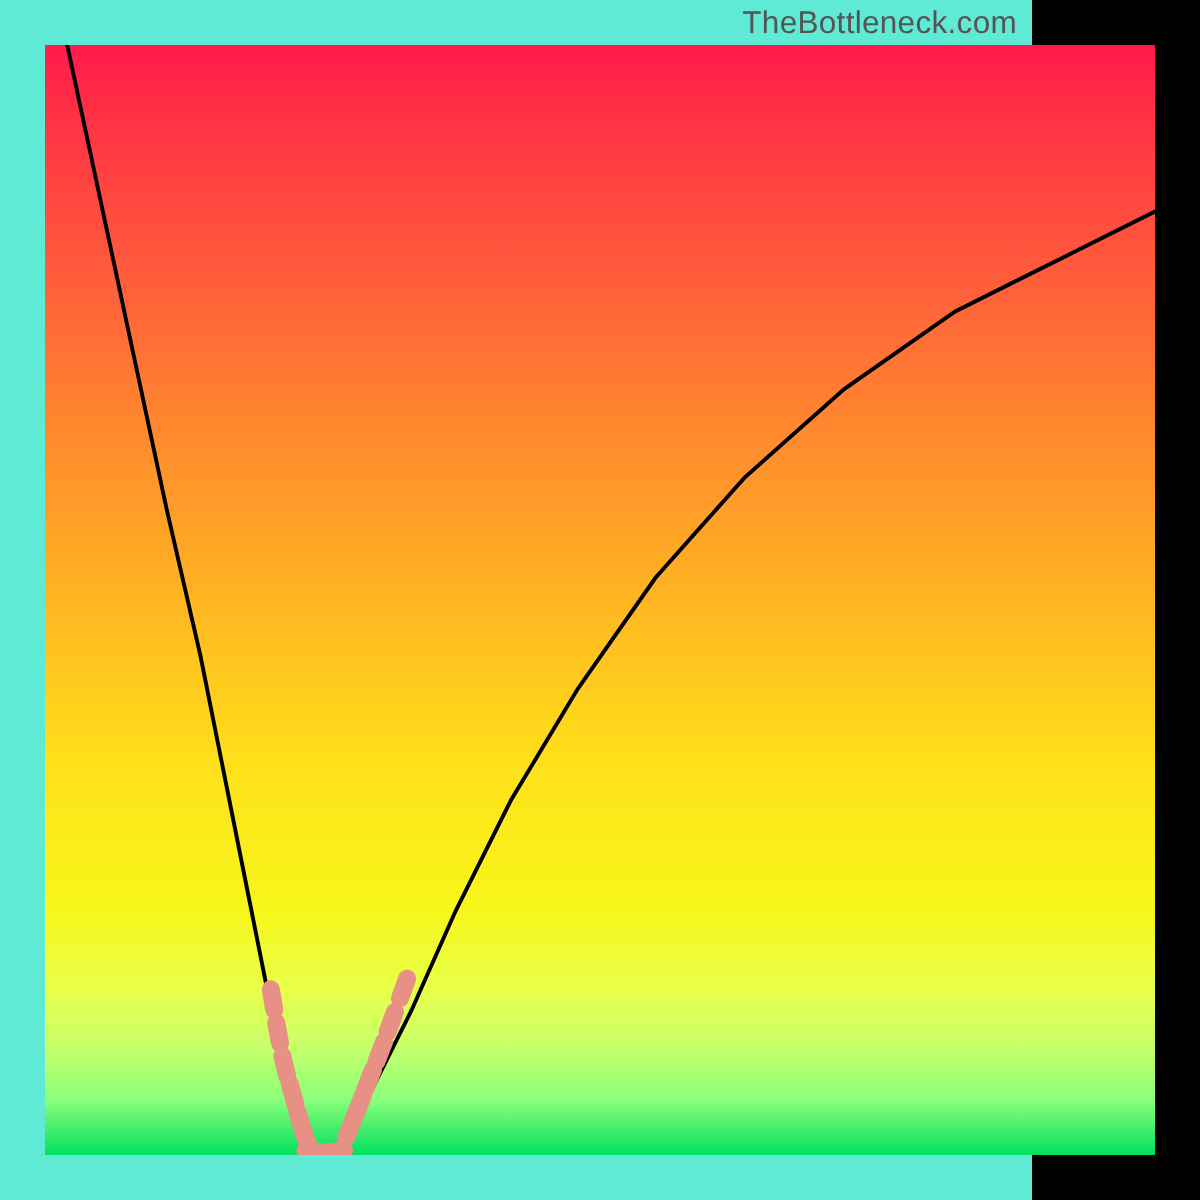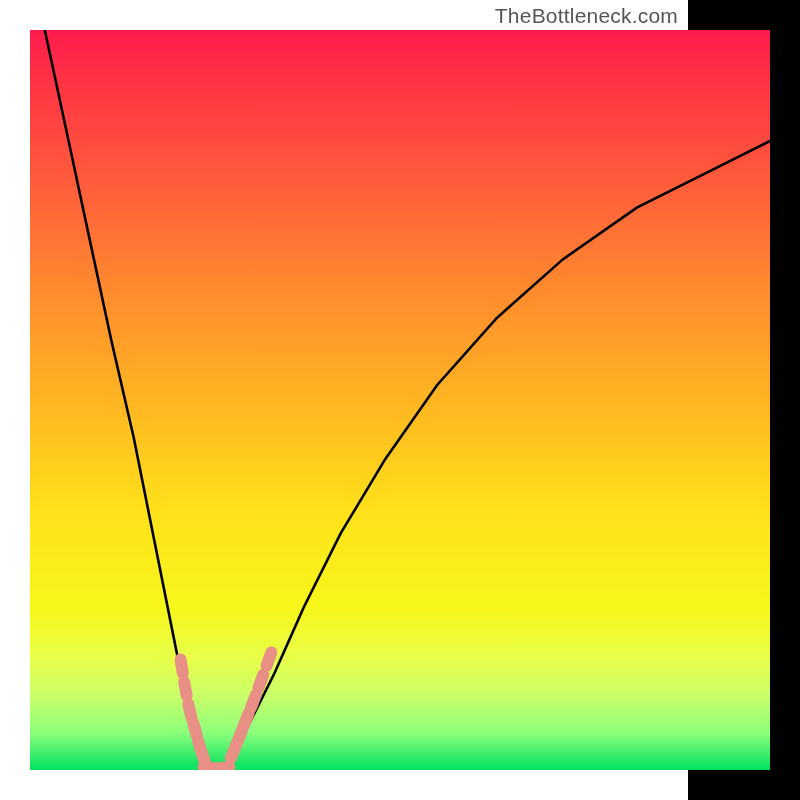--- a/index.html
+++ b/index.html
@@ -8,21 +8,21 @@
     width: 800px;
     height: 800px;
     overflow: hidden;
     background: #000;
     font-family: Arial, Helvetica, sans-serif;
   }
   .frame {
     position: relative;
     width: 688px;
     height: 800px;
-    background: #ffffff;
+    background: #5eead4;
   }
   .plot-area {
     position: absolute;
     left: 30px;
     top: 30px;
     width: 740px;
     height: 740px;
     overflow: hidden;
   }
   .gradient-bg {

